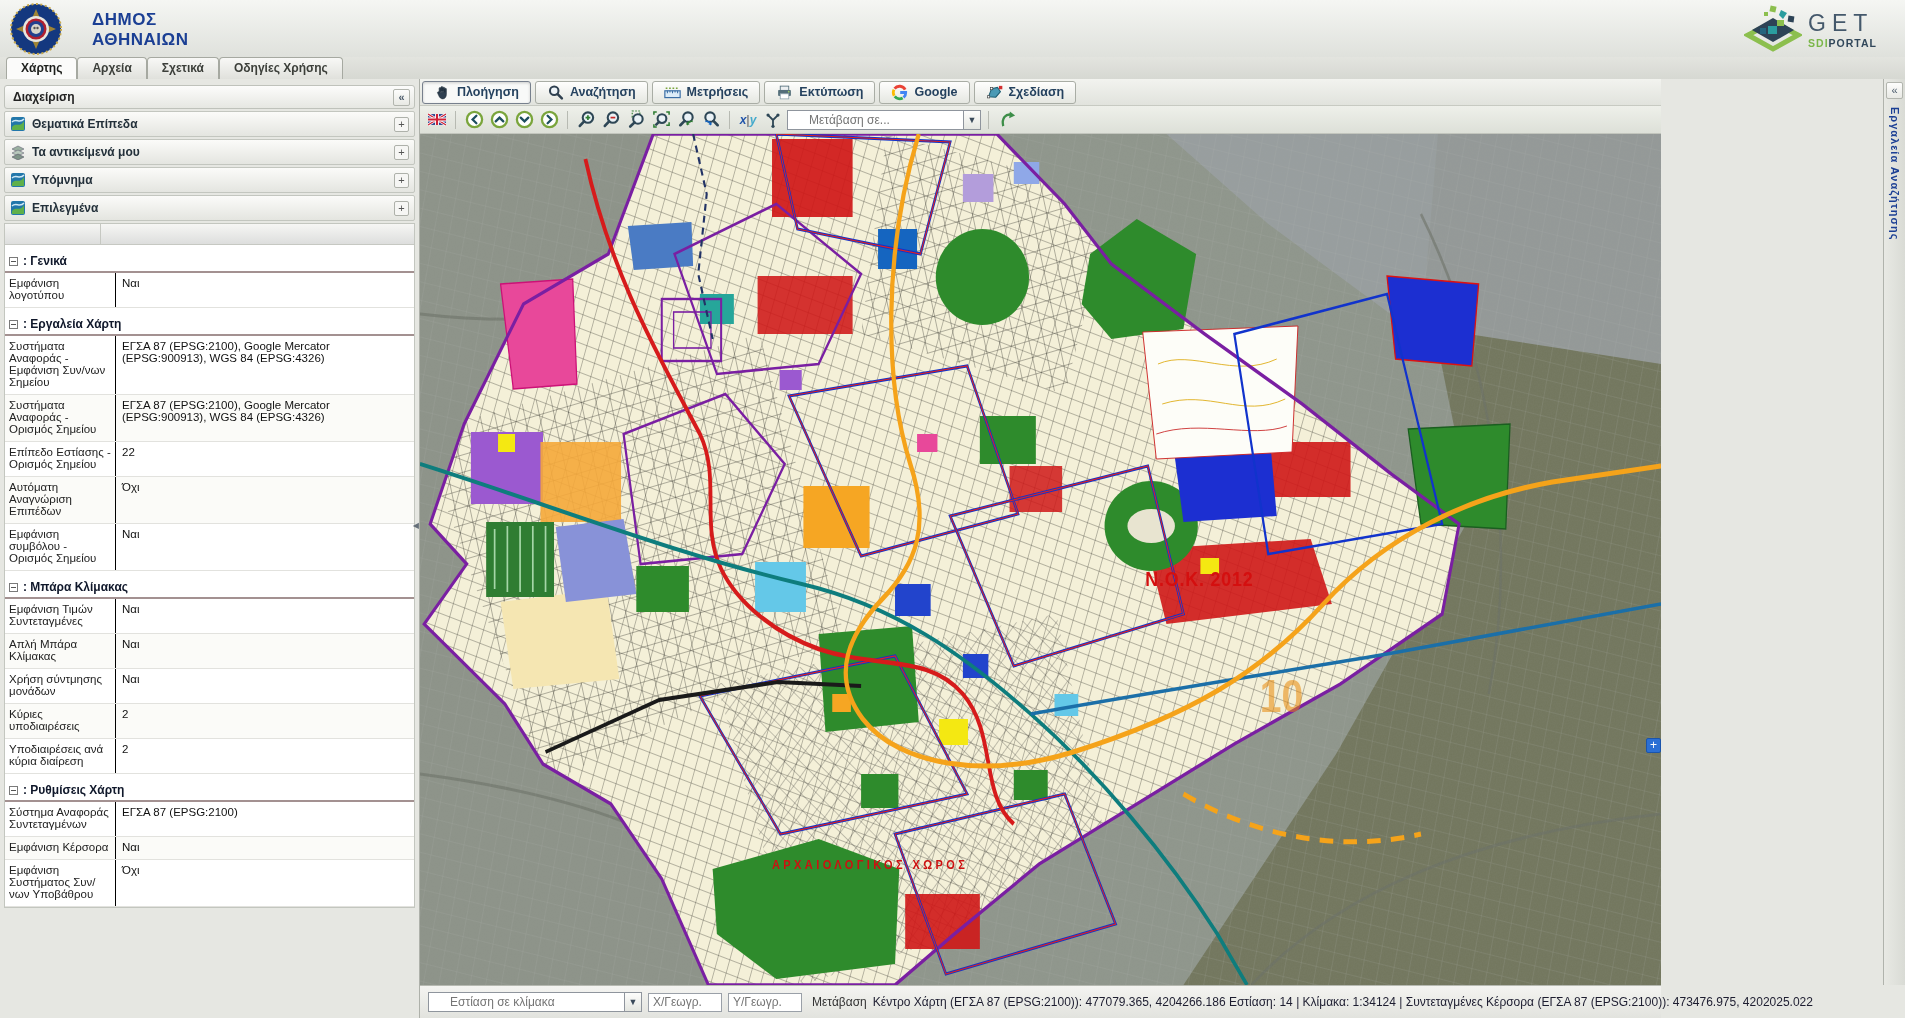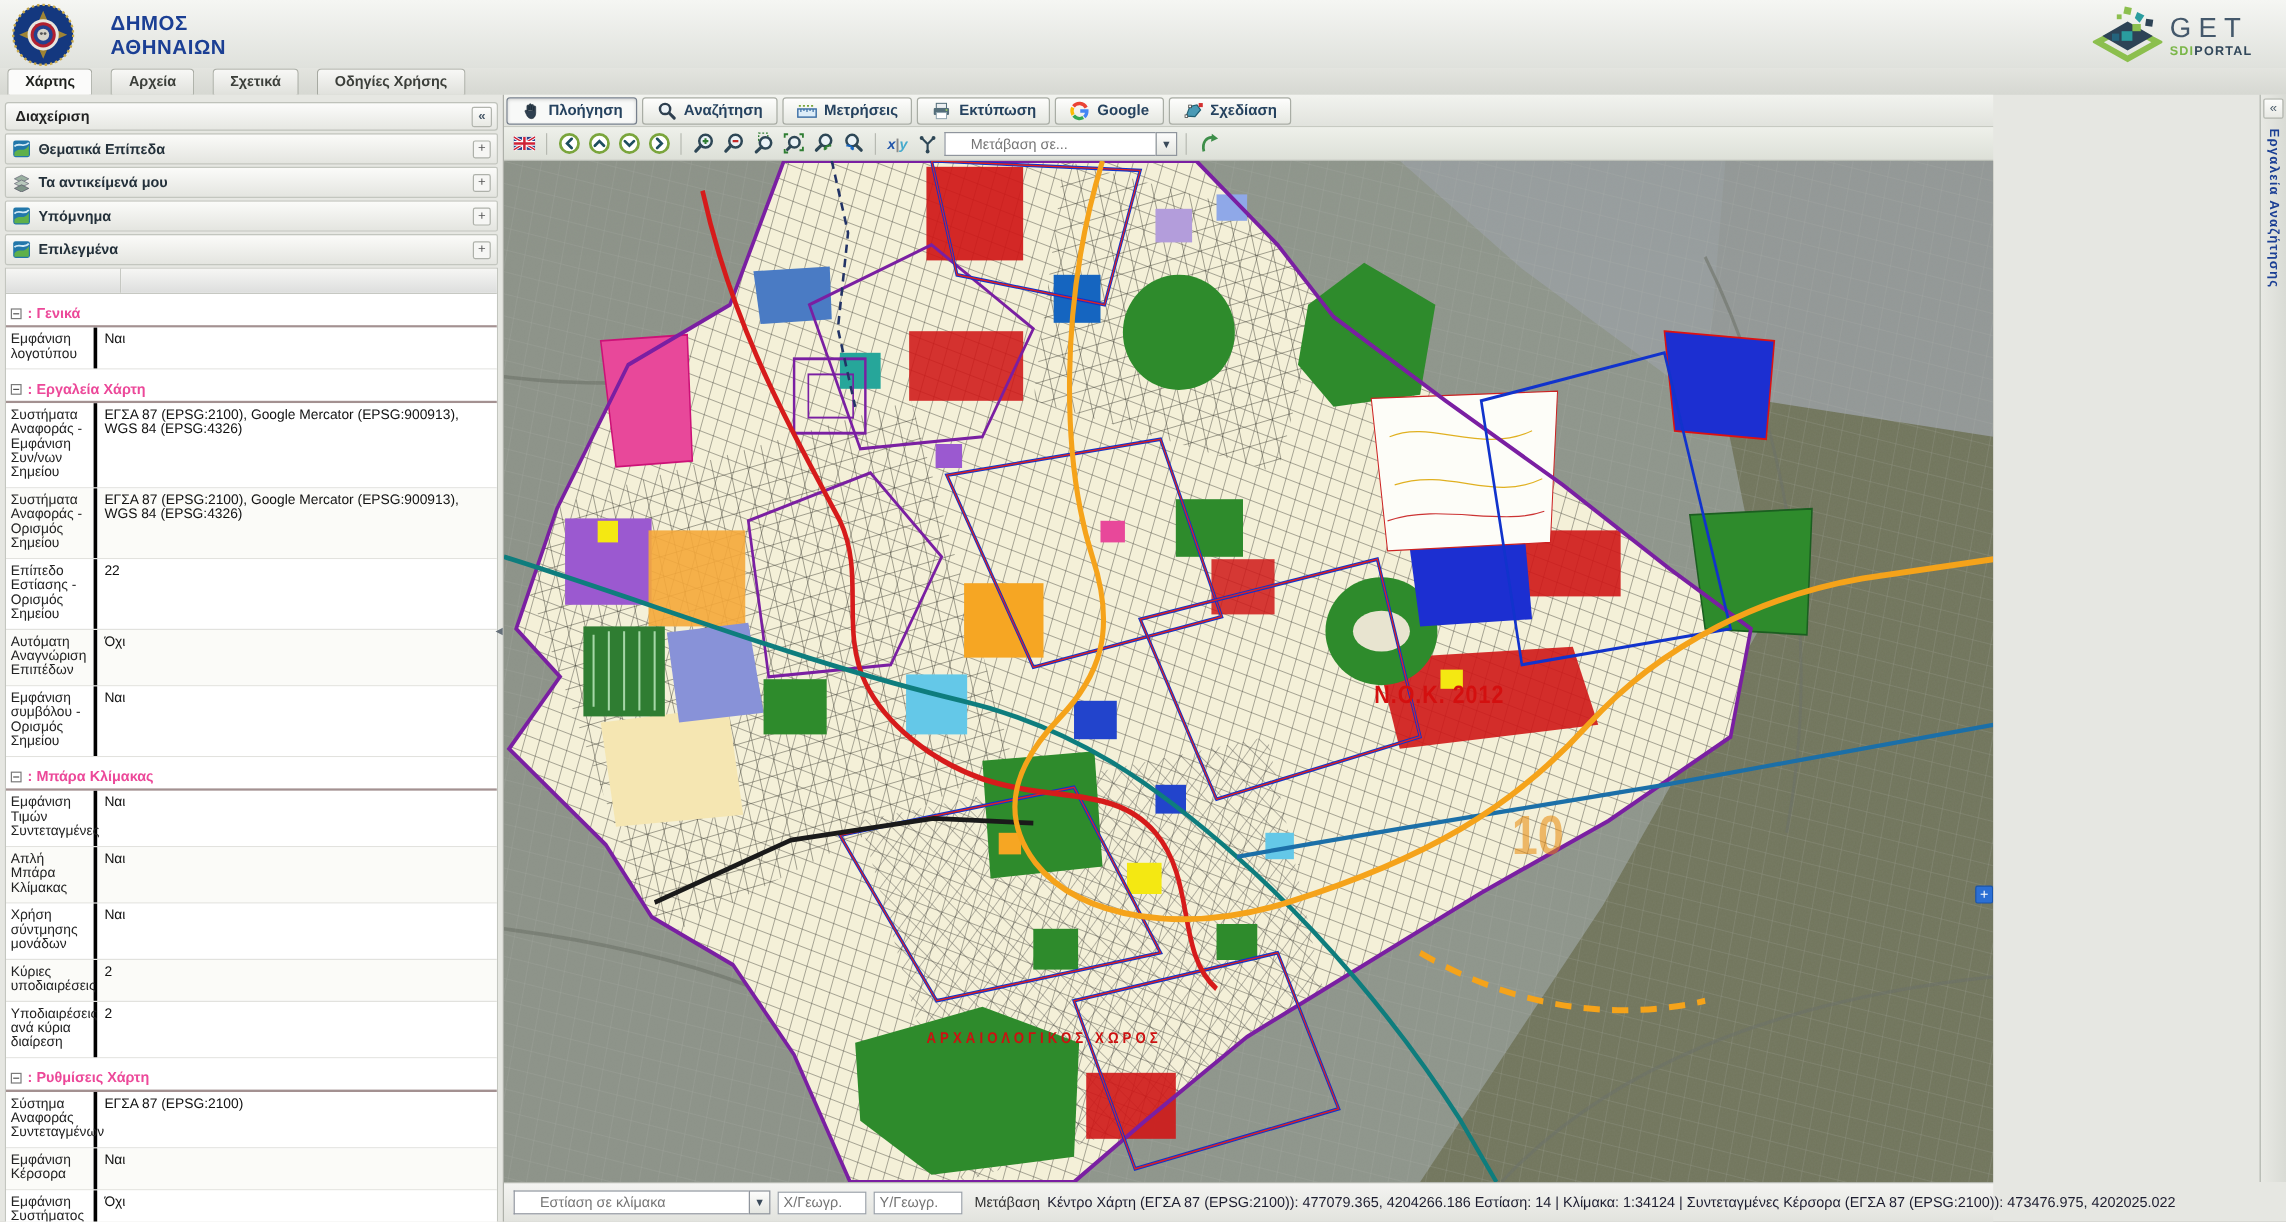--- a/index.html
+++ b/index.html
@@ -13,21 +13,21 @@
   .orgname { position:absolute; left:92px; top:10px; color:#1b3f94; font-weight:bold;
     font-size:17px; line-height:1.15; letter-spacing:.5px; }
   .getlogo { position:absolute; right:28px; top:4px; display:flex; align-items:center; gap:6px; }
   .getword { color:#44586b; font-size:23px; letter-spacing:6px; font-weight:500; line-height:1; }
   .getsub { font-size:10.5px; font-weight:bold; letter-spacing:1px; margin-top:2px; }
   .getsub .g1 { color:#7ab648; } .getsub .g2 { color:#31475a; }
 
   
   .tabstrip { position:absolute; left:0; top:57px; width:1905px; height:22px;
     background:linear-gradient(#e3e4df,#d6d8d2); }
-  .tabs { position:absolute; left:6px; bottom:0; display:flex; gap:15px; }
+  .tabs { position:absolute; left:6px; bottom:0; display:flex; gap:0; }
   .tab { height:22px; padding:3px 14px 0; border:1px solid #a6a9a1; border-bottom:none;
     border-radius:4px 4px 0 0; background:linear-gradient(#f8f8f6,#e0e1dc);
     font-size:12px; font-weight:bold; color:#3c3f3a; cursor:pointer; }
   .tab.active { background:#fbfbfa; color:#1d1f1c; position:relative; top:0; }
 
   
   .content { position:absolute; left:0; top:79px; width:1905px; height:939px; }
   .sidebar { position:absolute; left:0; top:0; width:420px; height:939px;
     background:#e6e7e2; border-right:1px solid #aeb1aa; padding:6px 4px 0 4px; overflow:hidden; }
   .center { position:absolute; left:420px; top:0; width:1241px; height:939px; }
@@ -48,27 +48,27 @@
   .acc-tgl { margin-left:auto; width:15px; height:15px; border:1px solid #aeb1aa; border-radius:2px;
     background:#f6f6f4; color:#555; font-size:11px; line-height:13px; text-align:center; }
   .acc-ico { width:16px; height:16px; flex:0 0 16px; }
 
   
   .grid { margin-top:2px; background:#fff; border:1px solid #c3c6bf; font-size:11.5px; }
   .gridhead { display:flex; height:21px; border-bottom:1px solid #c6c8c2; }
   .gh { background:linear-gradient(#f6f6f4,#dddedd); border-right:1px solid #c6c8c2; }
   .gh-l { width:96px; } .gh-r { flex:1; border-right:none; }
   .ggroup { display:flex; align-items:center; gap:5px; padding:9px 6px 3px 4px;
-    font-weight:bold; font-size:12px; color:#ec4899; border-bottom:2px solid #a39191;
+    font-weight:bold; font-size:12px; color:#0f172a; border-bottom:2px solid #a39191;
     background:#fff; cursor:pointer; }
   .gico { width:9px; height:9px; border:1px solid #7a7a7a; position:relative; background:#fff; }
   .gico::after { content:""; position:absolute; left:1px; right:1px; top:3px; height:1px; background:#555; }
   .grow { display:flex; border-bottom:1px solid #e2e2de; background:#fff; }
   .grow:nth-child(even) { background:#fbfbf8; }
-  .gl { width:76px; padding:4px 4px 6px 4px; border-right:3px solid #000000; color:#222; }
+  .gl { width:111px; padding:4px 4px 6px 4px; border-right:1px solid #000000; color:#222; }
   .gv { flex:1; padding:4px 6px 6px 6px; color:#111; }
   .grip { position:absolute; right:0px; top:442px; font-size:8px; color:#66707a; }
 
   
   .ribbon { height:27px; background:linear-gradient(#f2f3ef,#e1e3dd);
     border-bottom:1px solid #c7cac2; display:flex; align-items:center; padding:0 2px; gap:4px; }
   .rbtn { height:23px; display:inline-flex; align-items:center; gap:6px; padding:0 11px;
     border:1px solid #a9ada5; border-radius:3px; background:linear-gradient(#fefefd,#e5e7e1);
     font-size:12.5px; font-weight:bold; color:#25425f; cursor:pointer; }
   .rbtn.active { background:#f8f9f8; border-color:#77808d; box-shadow:inset 0 1px 3px rgba(0,0,0,.18); }

